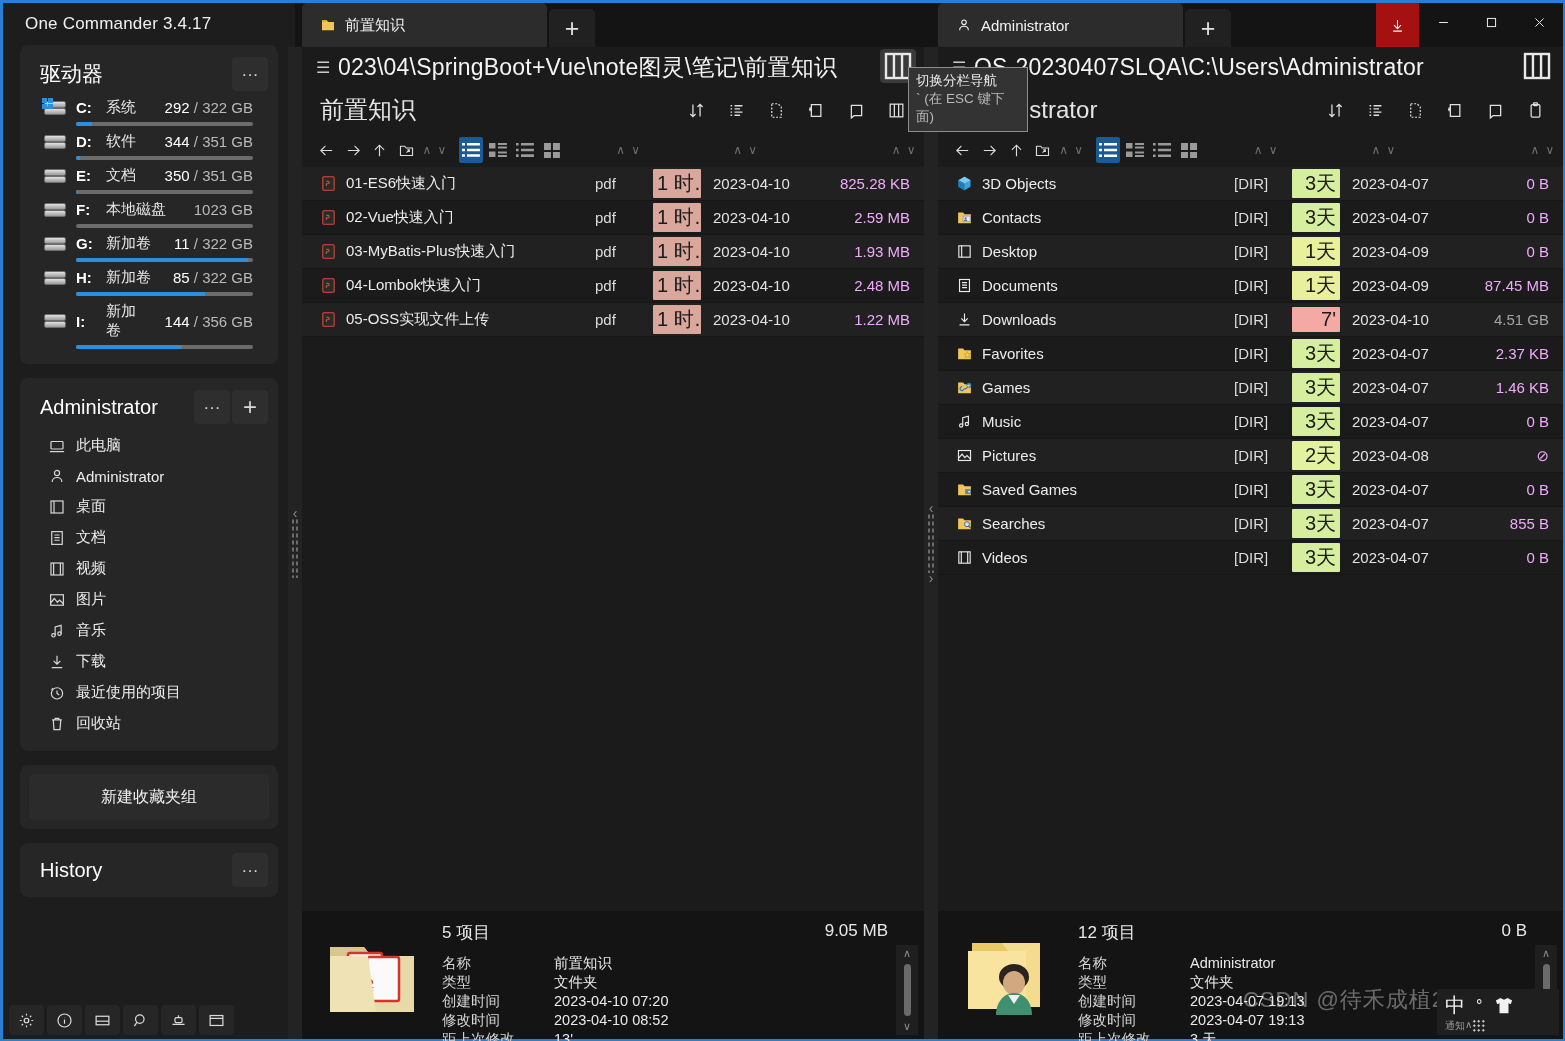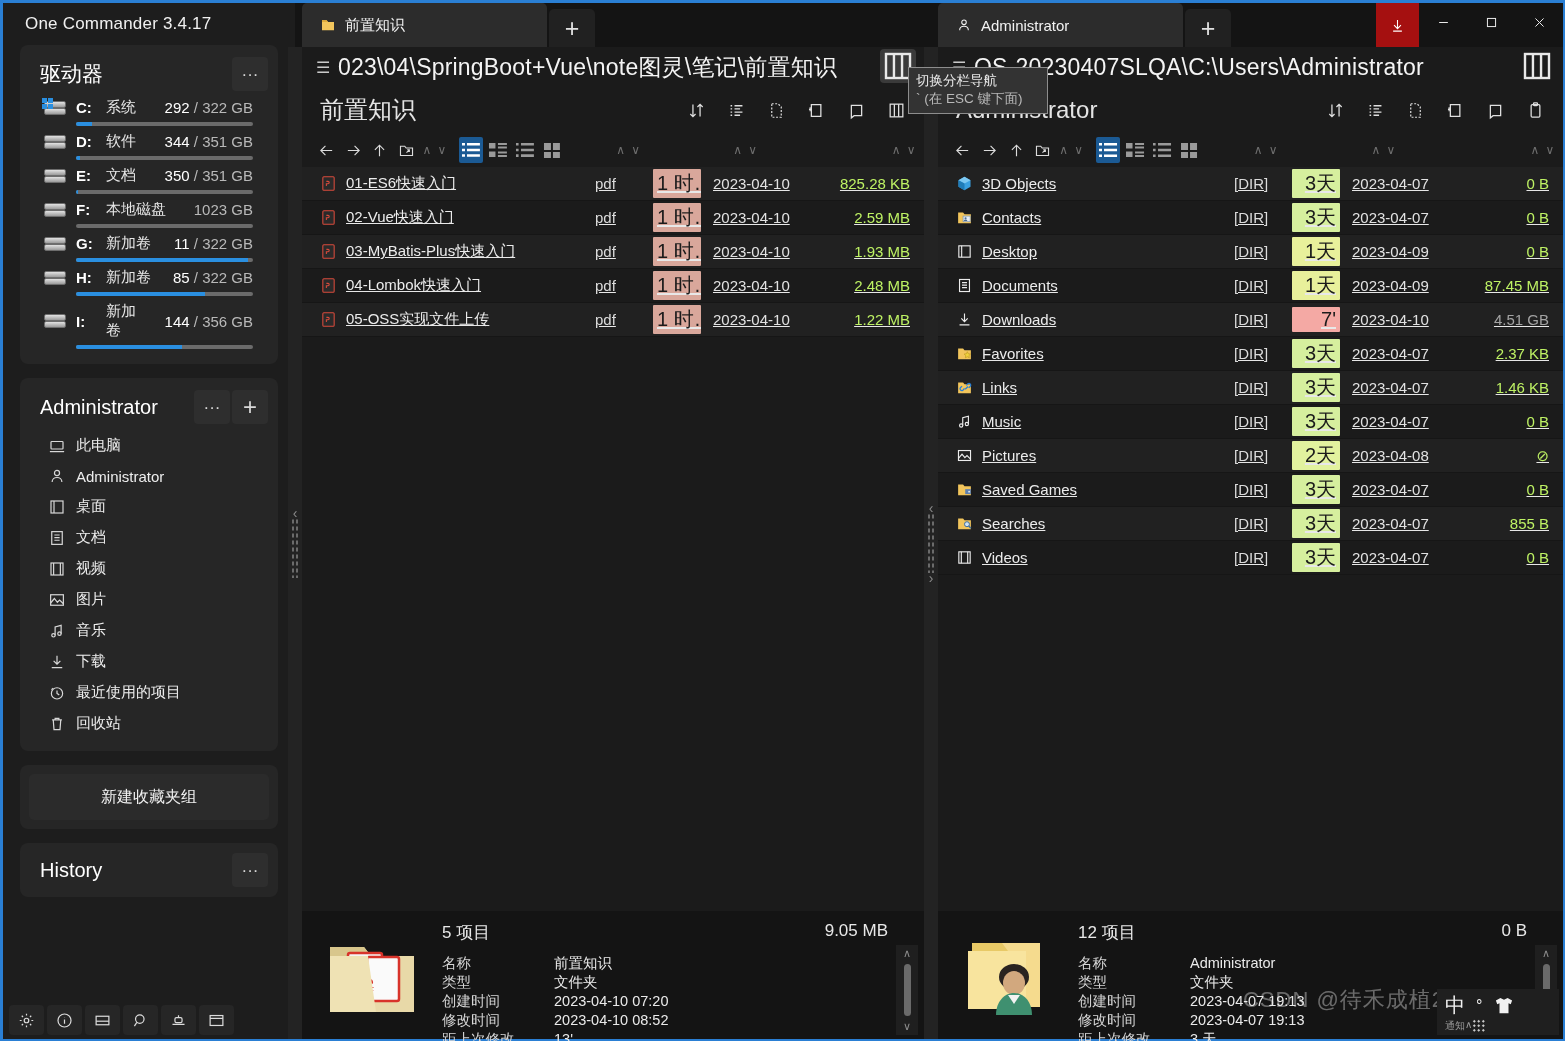--- a/index.html
+++ b/index.html
@@ -175,58 +175,58 @@
     border-radius: 2px; margin-right: 2px;
   }
   .vbtn.active { background: #1b5a94; }
   .caretpair { display: flex; gap: 1px; color: #6e6e6e; }
   .caretpair span { font-size: 12px; width: 14px; text-align: center; }
   .spacer-1 { width: 58px; }
   .spacer-2 { width: 108px; }
   .spacer-3 { width: 160px; }
 
   
-  .filelist { position: absolute; left: 0; right: 0; top: 164px; bottom: 128px; overflow: hidden; text-decoration: underline; }
+  .filelist { position: absolute; left: 0; right: 0; top: 164px; bottom: 128px; overflow: hidden; }
   .frow {
     display: flex; align-items: center; height: 34px; padding: 0 14px 0 18px;
     font-size: 15px; color: #ececec; border-bottom: 1px solid #161616;
   }
   .frow:nth-child(odd) { background: #212121; }
   .frow:nth-child(even) { background: #1b1b1b; }
   .fico { width: 22px; flex: 0 0 22px; display: flex; align-items: center; }
   .fico svg { width: 17px; height: 17px; }
   .fname { flex: 1; padding-left: 4px; white-space: nowrap; overflow: hidden; }
   .ftype { width: 58px; text-align: left; color: #dcdcdc; }
   .fage {
     width: 48px; text-align: right; font-size: 20px; padding: 1px 4px;
     color: #1b1b1b; border-radius: 1px; margin-right: 12px; overflow: hidden;
     white-space: nowrap;
   }
   .fdate { width: 105px; text-align: left; color: #e2e2e2; }
-  .fsize { width: 92px; text-align: right; color: #bef264; }
+  .fsize { width: 92px; text-align: right; color: #f0abfc; }
 
   
   .bottominfo { position: absolute; left: 0; right: 0; bottom: 0; height: 128px; background: #141414; display: flex; }
   .bi-thumb { width: 140px; display: flex; align-items: center; justify-content: center; }
   .bi-main { flex: 1; padding: 10px 2px 0 0; position: relative; }
   .bi-top { display: flex; justify-content: space-between; font-size: 17px; color: #e8e8e8; padding-right: 34px; }
   .bi-table { margin-top: 10px; font-size: 14.5px; color: #dedede; }
   .bi-line { display: flex; line-height: 19px; }
   .bi-k { width: 112px; color: #d6d6d6; }
   .bi-v { color: #eaeaea; }
   .bi-scroll {
     position: absolute; right: 6px; top: 34px; bottom: 4px; width: 22px;
     background: #1f1f1f; display: flex; flex-direction: column; align-items: center;
     justify-content: space-between; color: #8d8d8d; font-size: 11px; padding: 2px 0;
   }
   .bi-scroll i { width: 7px; flex: 1; background: #6a6a6a; border-radius: 4px; margin: 4px 0; display: block; }
 
   
   #tooltip {
-    position: absolute; left: 905px; top: 64px; width: 140px;
+    position: absolute; left: 905px; top: 64px; width: 120px;
     background: #333333; border: 1px solid #8d8d8d; padding: 4px 7px 5px 7px;
     font-size: 13.5px; color: #e8e8e8; line-height: 18px; z-index: 50;
   }
   #tooltip .t2 { color: #b9b9b9; }
 
   
   #watermark {
     position: absolute; right: 118px; bottom: 24px; font-size: 22px;
     color: rgba(235,235,235,.40); letter-spacing: 1px; z-index: 40; white-space: nowrap;
   }
@@ -958,21 +958,21 @@
           <span class="fdate">2023-04-07</span>
           <span class="fsize">2.37 KB</span>
         </div>
         <div class="frow">
           <span class="fico">
             <svg viewBox="0 0 24 24">
               <path d="M3 5h7l2 2.5h9V20H3z" fill="#f2c55c"></path>
               <path d="M13 14.5l4-4M14.5 9l2.3-2.3a2.5 2.5 0 013.5 3.5L18 12.5M12 13.5l-2.3 2.3a2.5 2.5 0 01-3.5-3.5L8.5 10" stroke="#2a7fd4" stroke-width="1.8" fill="none"></path>
             </svg>
           </span>
-          <span class="fname">Links</span>
+          <span class="fname">Games</span>
           <span class="ftype">[DIR]</span>
           <span class="fage" style="background:#d6ef9e">3天</span>
           <span class="fdate">2023-04-07</span>
           <span class="fsize">1.46 KB</span>
         </div>
         <div class="frow">
           <span class="fico">
             <svg viewBox="0 0 24 24" fill="none" stroke="currentColor" stroke-width="1.6">
               <path d="M9.5 17.5V6.5l8-2v11"></path>
               <circle cx="7.3" cy="17.7" r="2.3"></circle>

